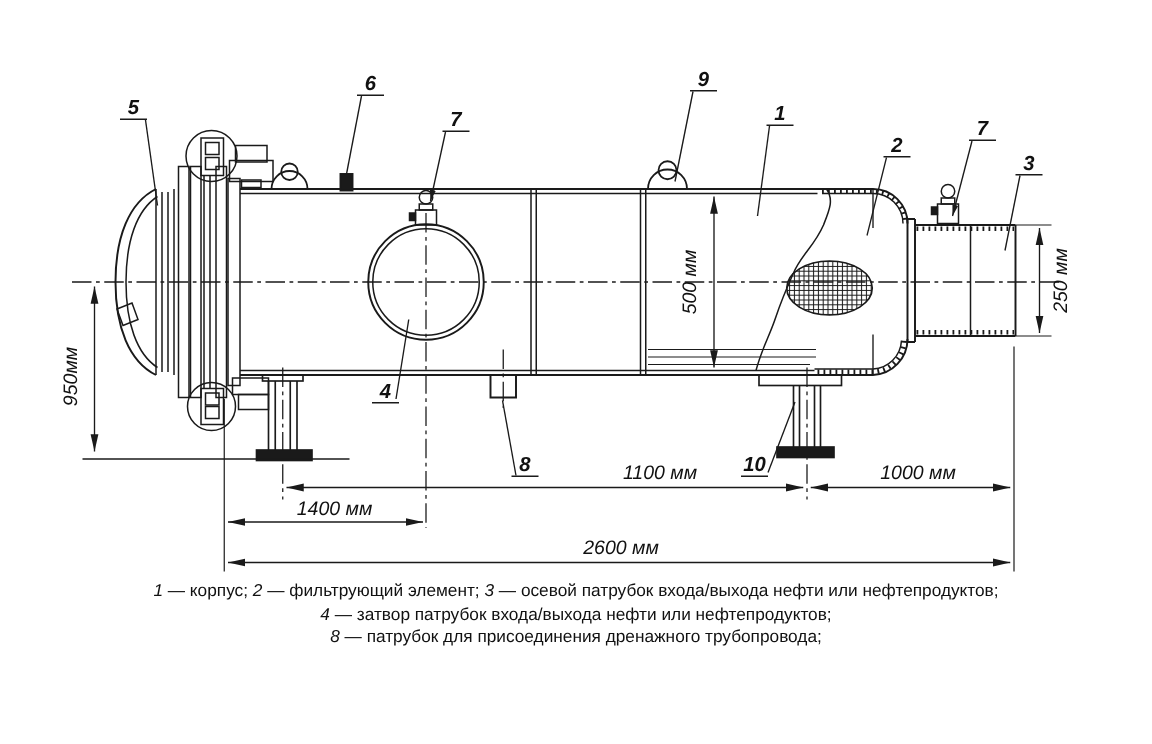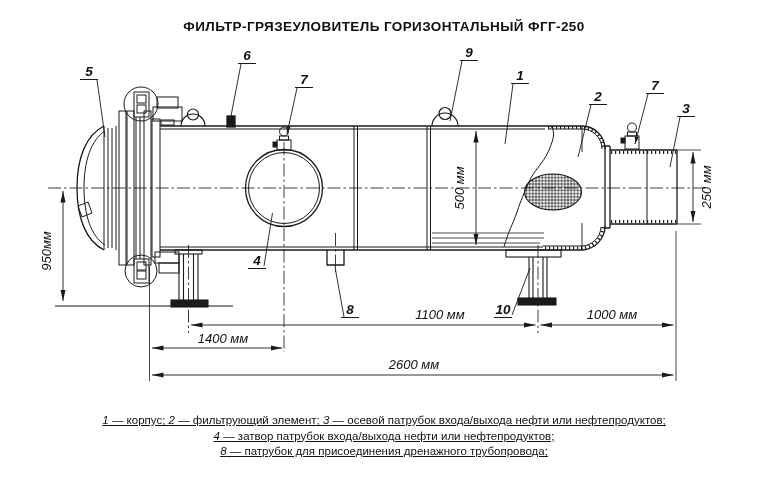--- a/index.html
+++ b/index.html
@@ -1,33 +1,32 @@
 <!DOCTYPE html>
 <html><head>
 <meta charset="utf-8">
 <style>
   html,body{margin:0;padding:0;background:#fff;}
   .stage{position:relative;width:768px;height:496px;background:#ffffff;overflow:hidden;
          font-family:"Liberation Sans",sans-serif;}
   .title{position:absolute;top:19px;left:0;width:100%;text-align:center;
          font-size:13.5px;font-weight:700;letter-spacing:.4px;color:#111;}
   .drawing{position:absolute;left:0;top:0;}
-  .legend{position:absolute;top:413px;left:0;width:100%;text-align:center;
-          font-size:11.5px;line-height:15.5px;color:#111;text-decoration:underline;}
+  .legend{position:absolute;top:387px;left:0;width:100%;text-align:center;
+          font-size:11.5px;line-height:15.5px;color:#111;}
   .legend i{font-style:italic;margin:0;}
   .dim{font-family:"Liberation Sans",sans-serif;font-style:italic;font-size:13px;fill:#111;}
   .callout{font-family:"Liberation Sans",sans-serif;font-style:italic;font-weight:700;
            font-size:13.5px;fill:#111;}
 </style>
 </head>
 <body>
 
 <div class="stage">
 
-  <div class="title">ФИЛЬТР-ГРЯЗЕУЛОВИТЕЛЬ ГОРИЗОНТАЛЬНЫЙ ФГГ-250</div>
 
   <svg class="drawing" width="768" height="496" viewBox="0 0 768 496">
     <defs>
       <pattern id="meshPat" width="3.2" height="3.2" patternUnits="userSpaceOnUse">
         <path d="M0,1.6 H3.2 M1.6,0 V3.2" stroke="#1a1a1a" stroke-width="0.7" fill="none"></path>
       </pattern>
       <marker id="arr" viewBox="0 -3 12 6" refX="11.5" refY="0" markerWidth="12" markerHeight="6" orient="auto-start-reverse" markerUnits="userSpaceOnUse">
         <path d="M0,-2.6 L11.5,0 L0,2.6 Z" fill="#1a1a1a"></path>
       </marker>
       <marker id="larr" viewBox="0 -2.2 8 4.4" refX="7.5" refY="0" markerWidth="8" markerHeight="5" orient="auto" markerUnits="userSpaceOnUse">

